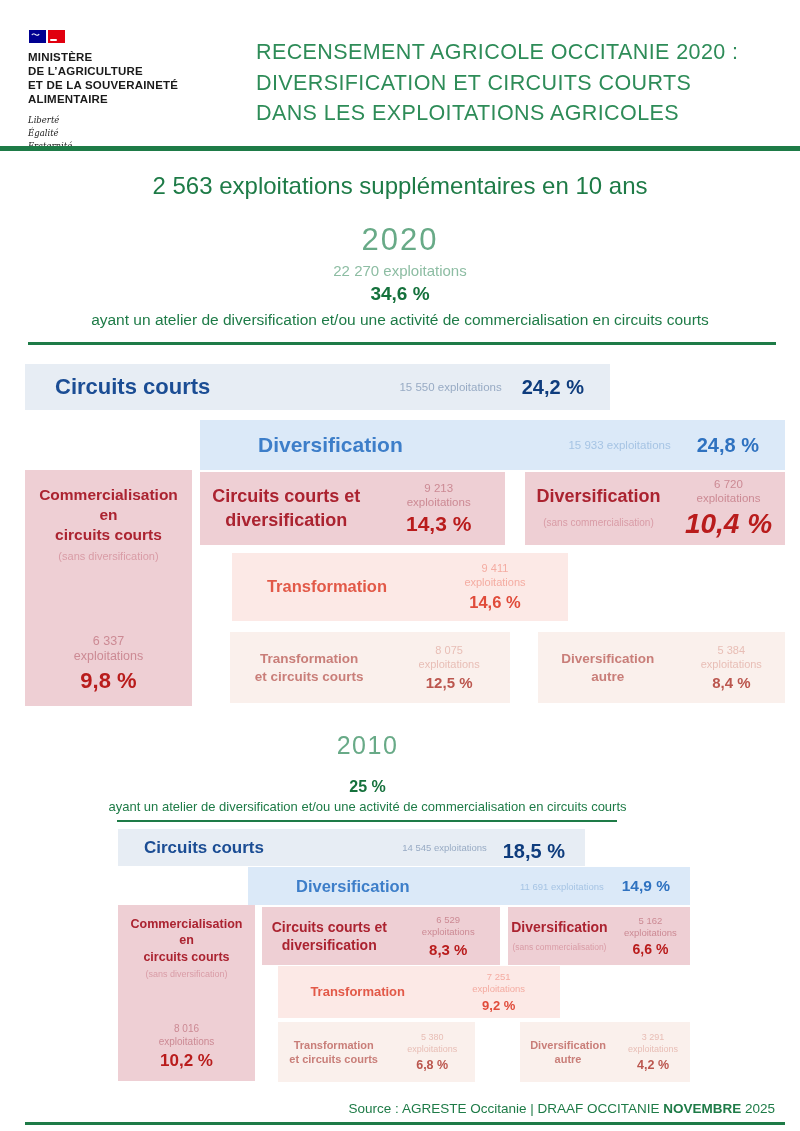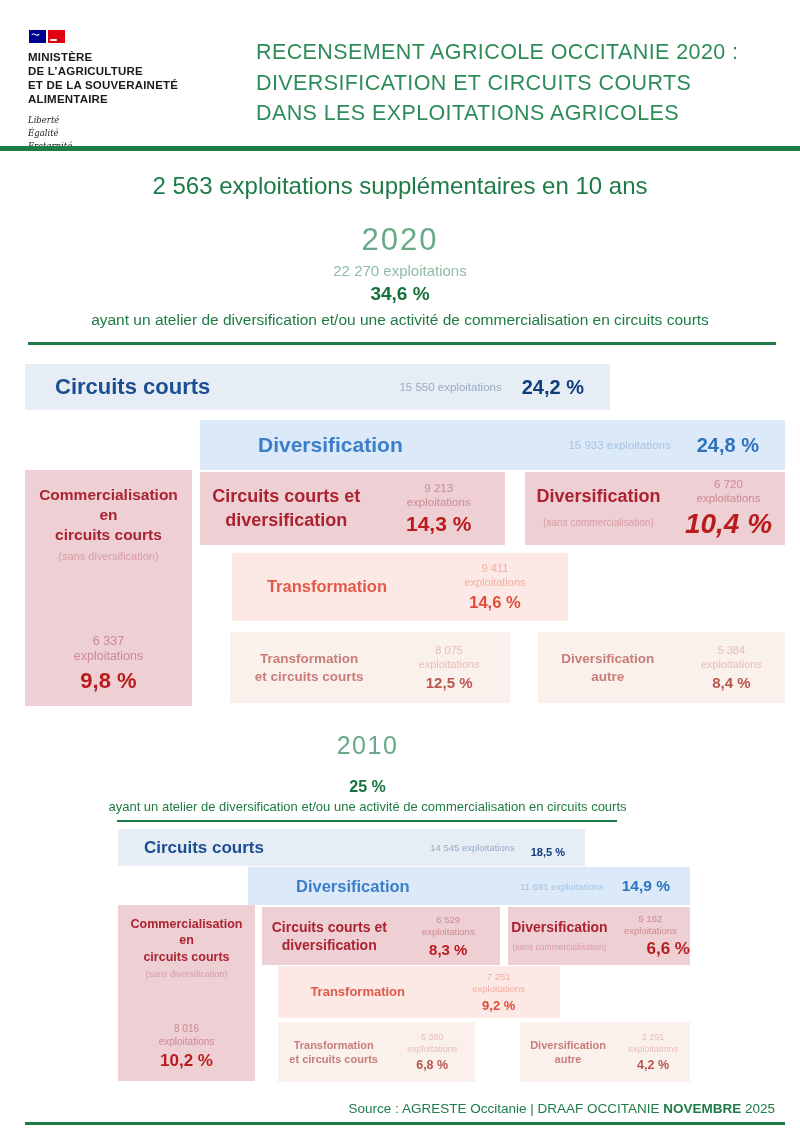--- a/index.html
+++ b/index.html
@@ -45,21 +45,21 @@
   .bar-cc .bp { color:#0e3c7d; }
   .bar-dv { background:#dbe9f8; }
   .bar-dv .bl { color:#3d7ec9; }
   .bar-dv .bc { color:#a6c4e4; }
   .bar-dv .bp { color:#2f72c0; }
   #cc2020 { left:25px; top:364px; width:585px; height:46px; padding:0 26px 0 30px; }
   #cc2020 .bl { font-size:22px; } #cc2020 .bc { font-size:11.5px; } #cc2020 .bp { font-size:20px; margin-left:20px;text-align:right; }
   #dv2020 { left:200px; top:420px; width:585px; height:50px; padding:0 26px 0 58px; }
   #dv2020 .bl { font-size:21px; } #dv2020 .bc { font-size:11.5px; } #dv2020 .bp { font-size:20px; margin-left:26px; }
   #cc2010 { left:118px; top:829px; width:467px; height:37px; padding:0 20px 0 26px; }
-  #cc2010 .bl { font-size:17px; } #cc2010 .bc { font-size:9.5px; } #cc2010 .bp { font-size:11px; margin-left:16px;margin-top:8px; }
+  #cc2010 .bl { font-size:17px; } #cc2010 .bc { font-size:9.5px; } #cc2010 .bp { font-size:20px; margin-left:16px;margin-top:8px; }
   #dv2010 { left:248px; top:867px; width:442px; height:38px; padding:0 20px 0 48px; }
   #dv2010 .bl { font-size:16.5px; } #dv2010 .bc { font-size:9.5px; } #dv2010 .bp { font-size:15.5px; margin-left:18px; }
 
   
   .pbox { position:absolute; display:flex; }
   .hbox { flex-direction:row; align-items:center; }
   .vbox { flex-direction:column; justify-content:space-between; text-align:center; }
   .pbox .t { font-weight:bold; text-align:center; line-height:1.3; }
   .hbox .t { flex:1.3; }
   .hbox .stats { flex:1; text-align:center; }
@@ -89,21 +89,21 @@
   #divautre2020 { left:538px; top:632px; width:247px; height:71px; }
   #divautre2020 .t { font-size:13.5px; } #divautre2020 .cnt { font-size:11px; } #divautre2020 .pct { font-size:15px; }
 
   #comm2010 { left:118px; top:905px; width:137px; height:176px; padding:11px 4px 10px; }
   #comm2010 .t { font-size:12.5px; } #comm2010 .sub { font-size:9px; }
   #comm2010 .cnt { font-size:10px; } #comm2010 .pct { font-size:17px; }
   #ccdiv2010 { left:262px; top:907px; width:238px; height:58px; }
   #ccdiv2010 .t { font-size:14px; } #ccdiv2010 .cnt { font-size:9.5px; } #ccdiv2010 .pct { font-size:15px; }
   #divsc2010 { left:508px; top:907px; width:182px; height:58px; }
   #divsc2010 .t { font-size:14px; } #divsc2010 .sub { font-size:8.5px; }
-  #divsc2010 .cnt { font-size:9.5px; } #divsc2010 .pct { font-size:17px;text-align:right; }
+  #divsc2010 .cnt { font-size:9.5px; } #divsc2010 .pct { font-size:14px; }
   #transfo2010 { left:278px; top:966px; width:282px; height:52px; }
   #transfo2010 .t { font-size:13px; } #transfo2010 .cnt { font-size:9.5px; } #transfo2010 .pct { font-size:13px; }
   #transfocc2010 { left:278px; top:1022px; width:197px; height:60px; }
   #transfocc2010 .t { font-size:11px; } #transfocc2010 .cnt { font-size:9px; } #transfocc2010 .pct { font-size:12.5px; }
   #divautre2010 { left:520px; top:1022px; width:170px; height:60px; }
   #divautre2010 .t { font-size:11px; } #divautre2010 .cnt { font-size:9px; } #divautre2010 .pct { font-size:12.5px; }
 
   
   #source { position:absolute; top:1101px; right:25px; font-size:13.5px; color:#1e7b47; }
   #source b { font-weight:bold; }

